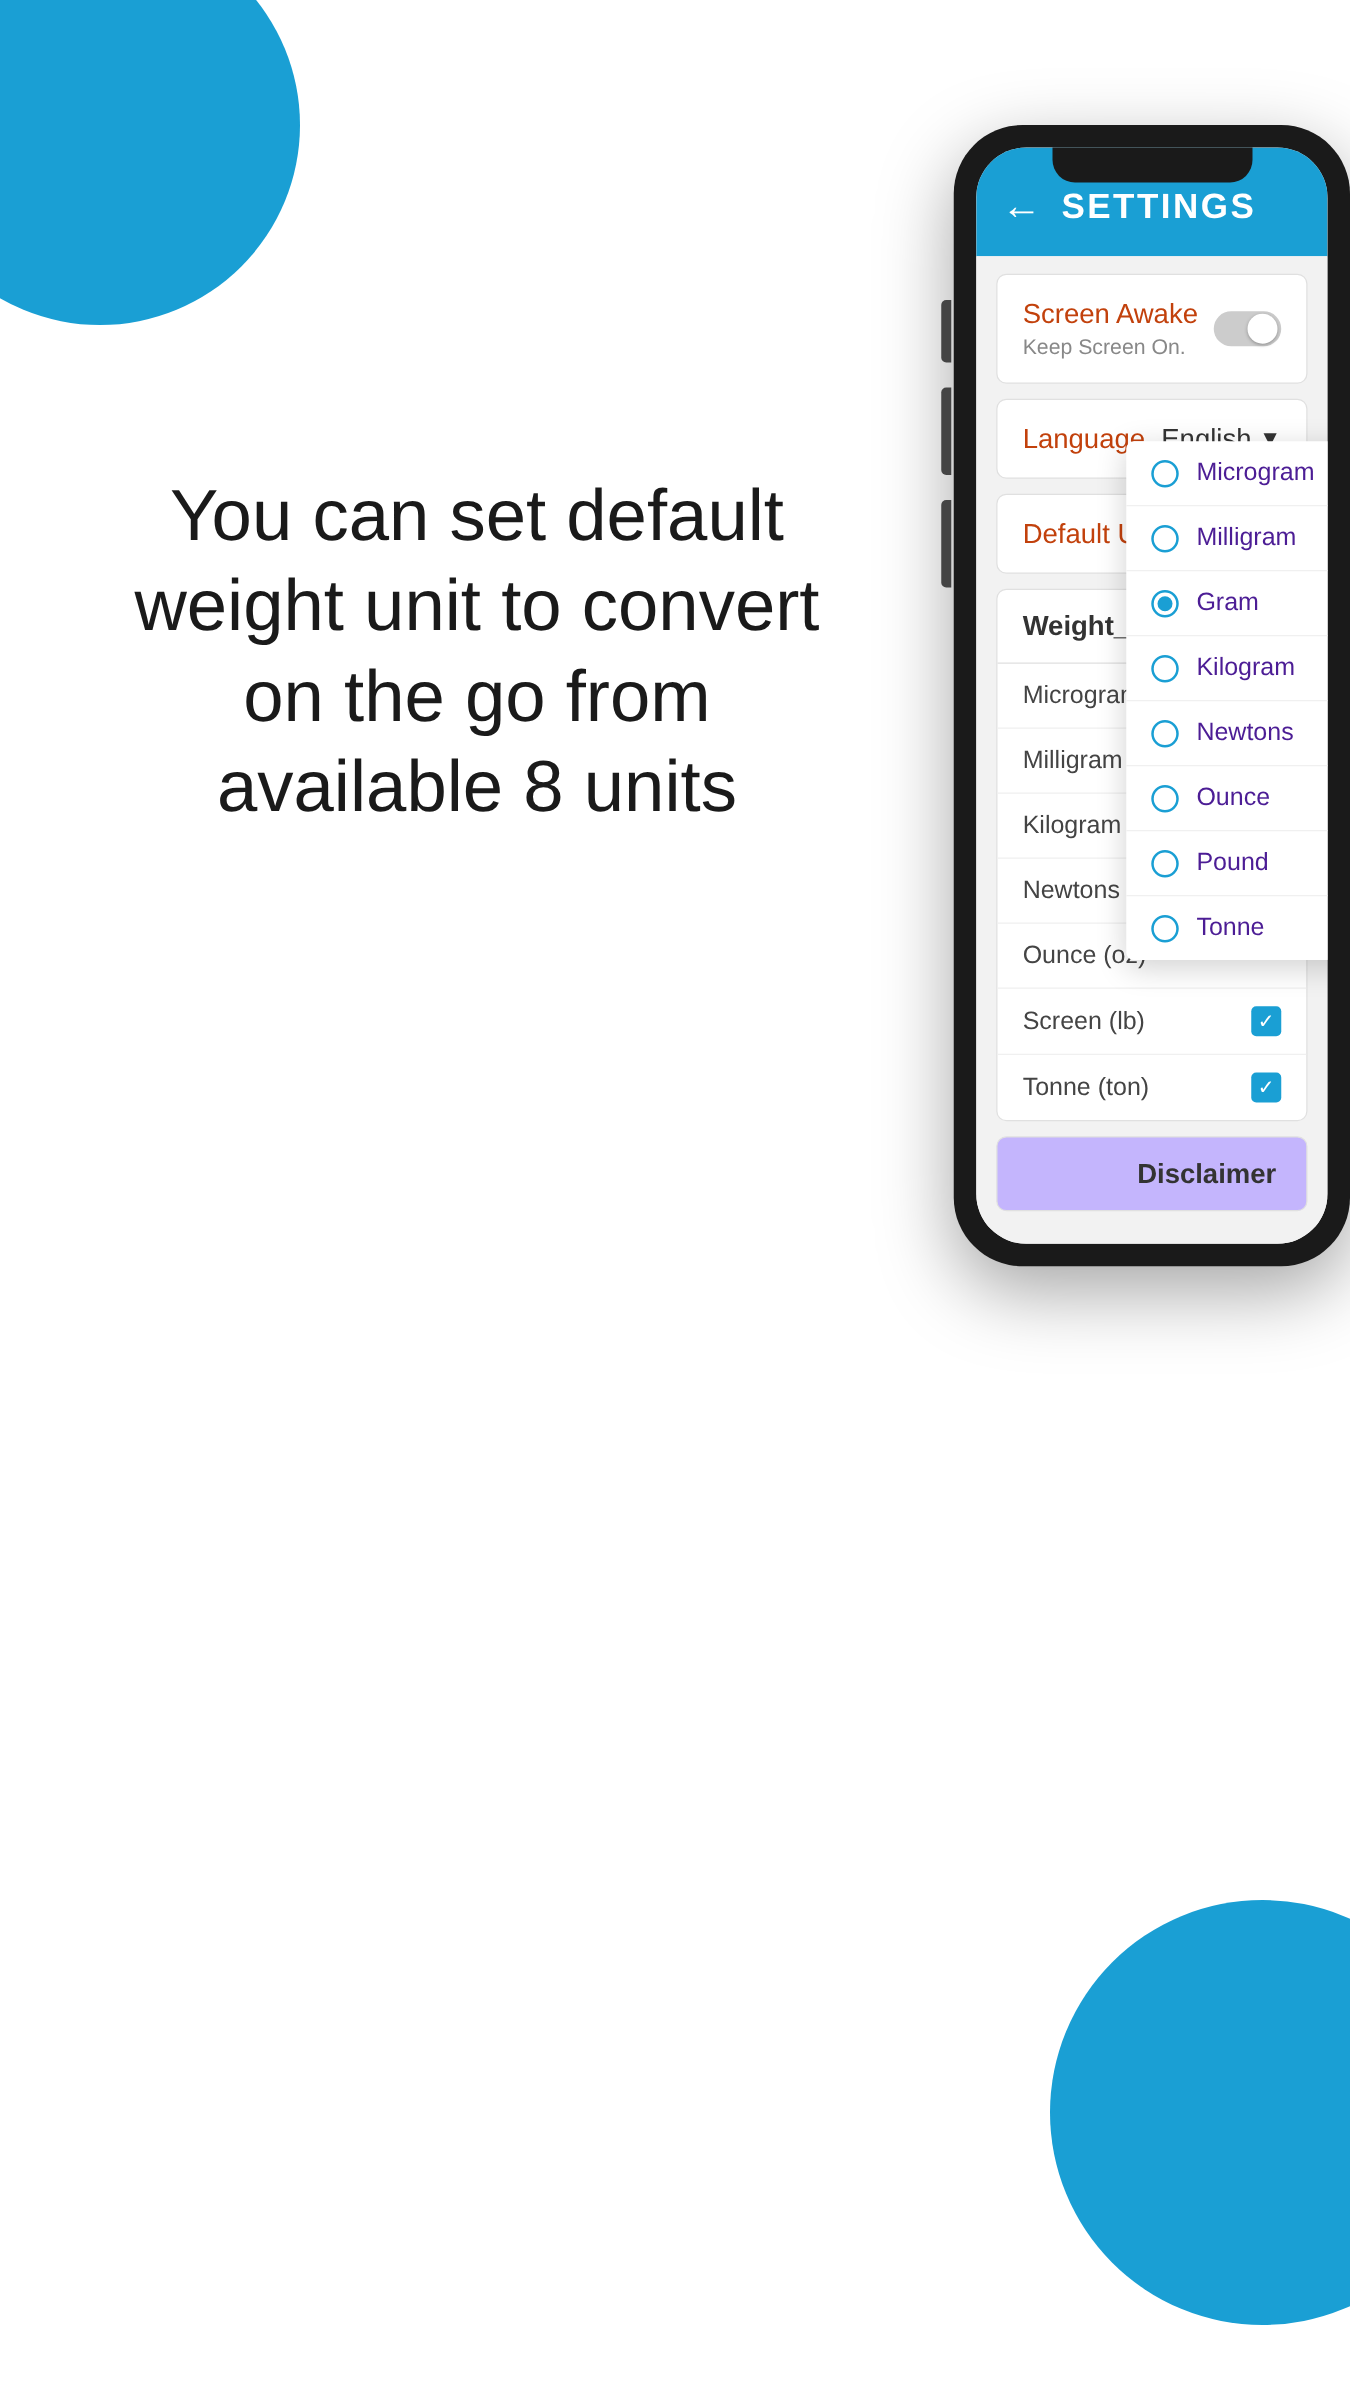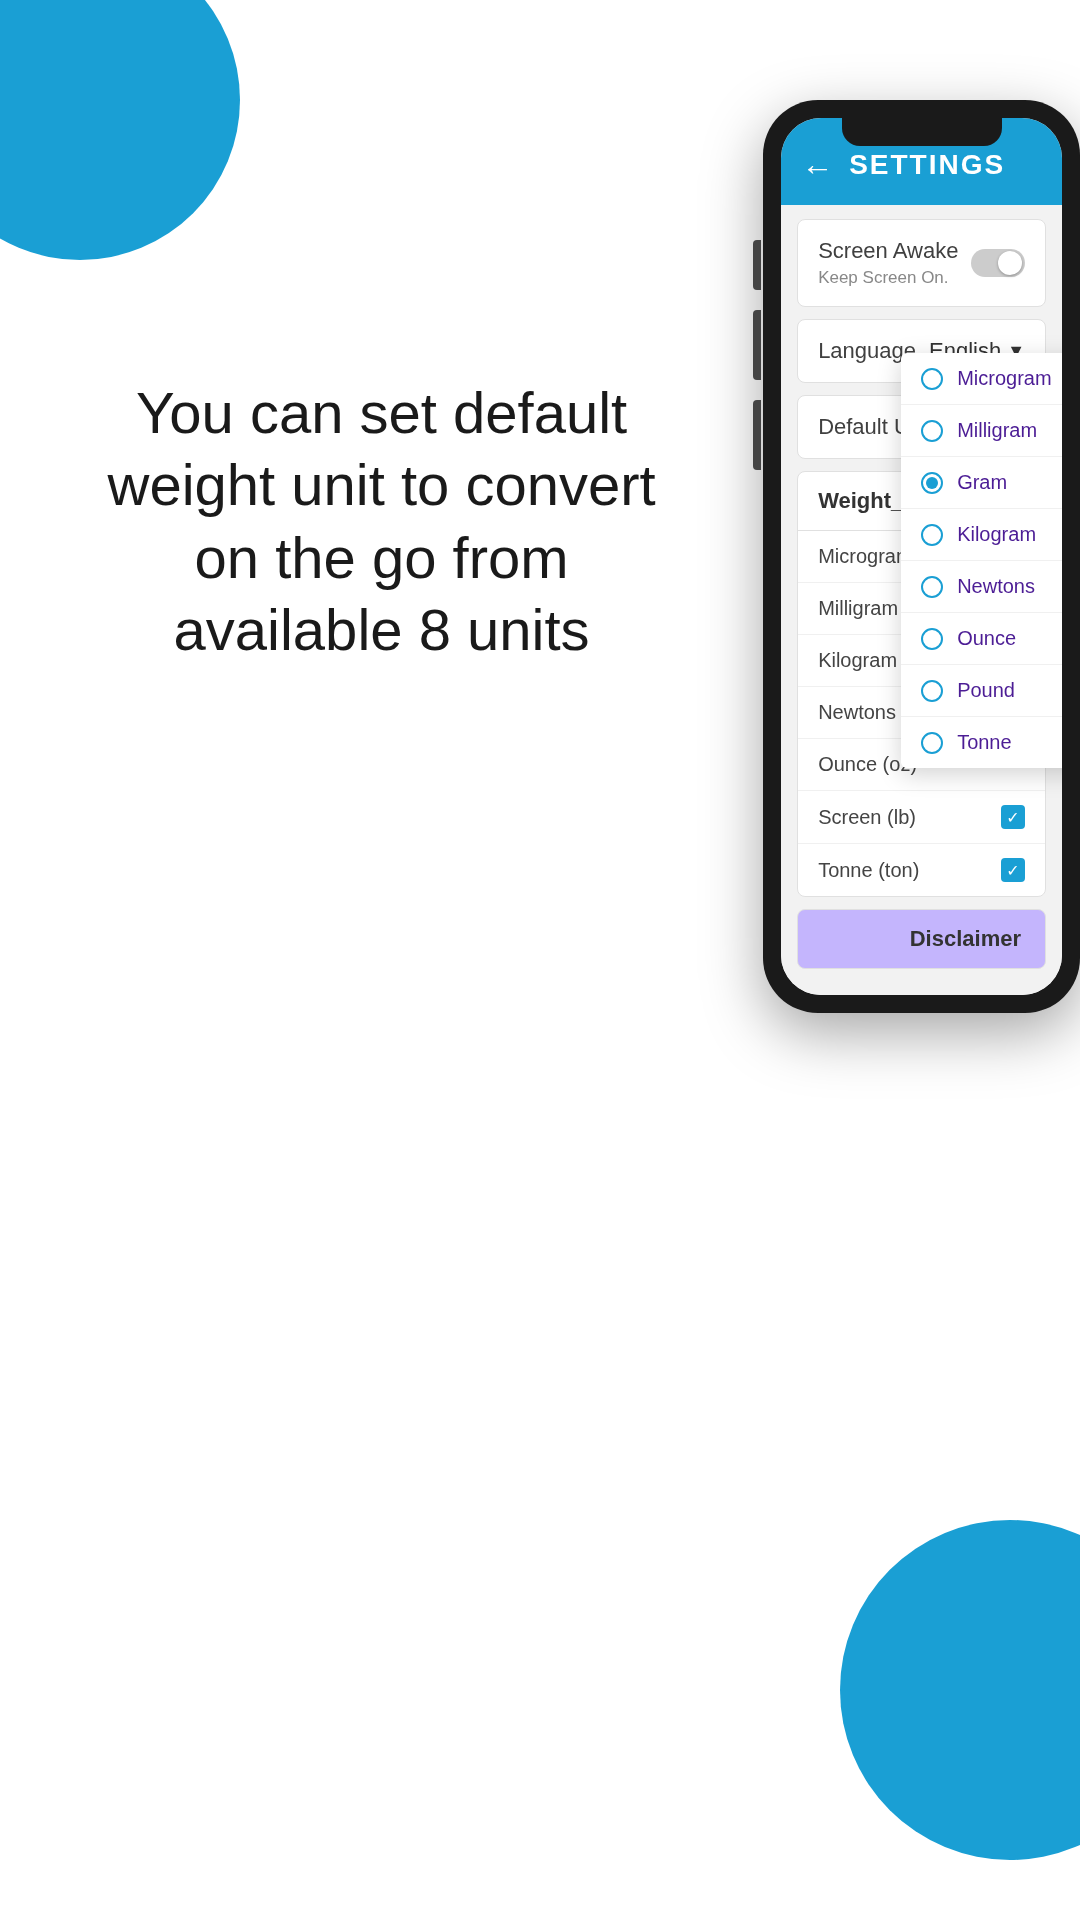--- a/index.html
+++ b/index.html
@@ -123,21 +123,21 @@
     }
 
     .setting-row {
       display: flex;
       align-items: center;
       justify-content: space-between;
     }
 
     .setting-label {
       font-size: 22px;
-      color: #404040;
+      color: #c2410c;
     }
 
     .setting-sublabel {
       font-size: 17px;
       color: #888;
       margin-top: 4px;
     }
 
     
     .toggle {

